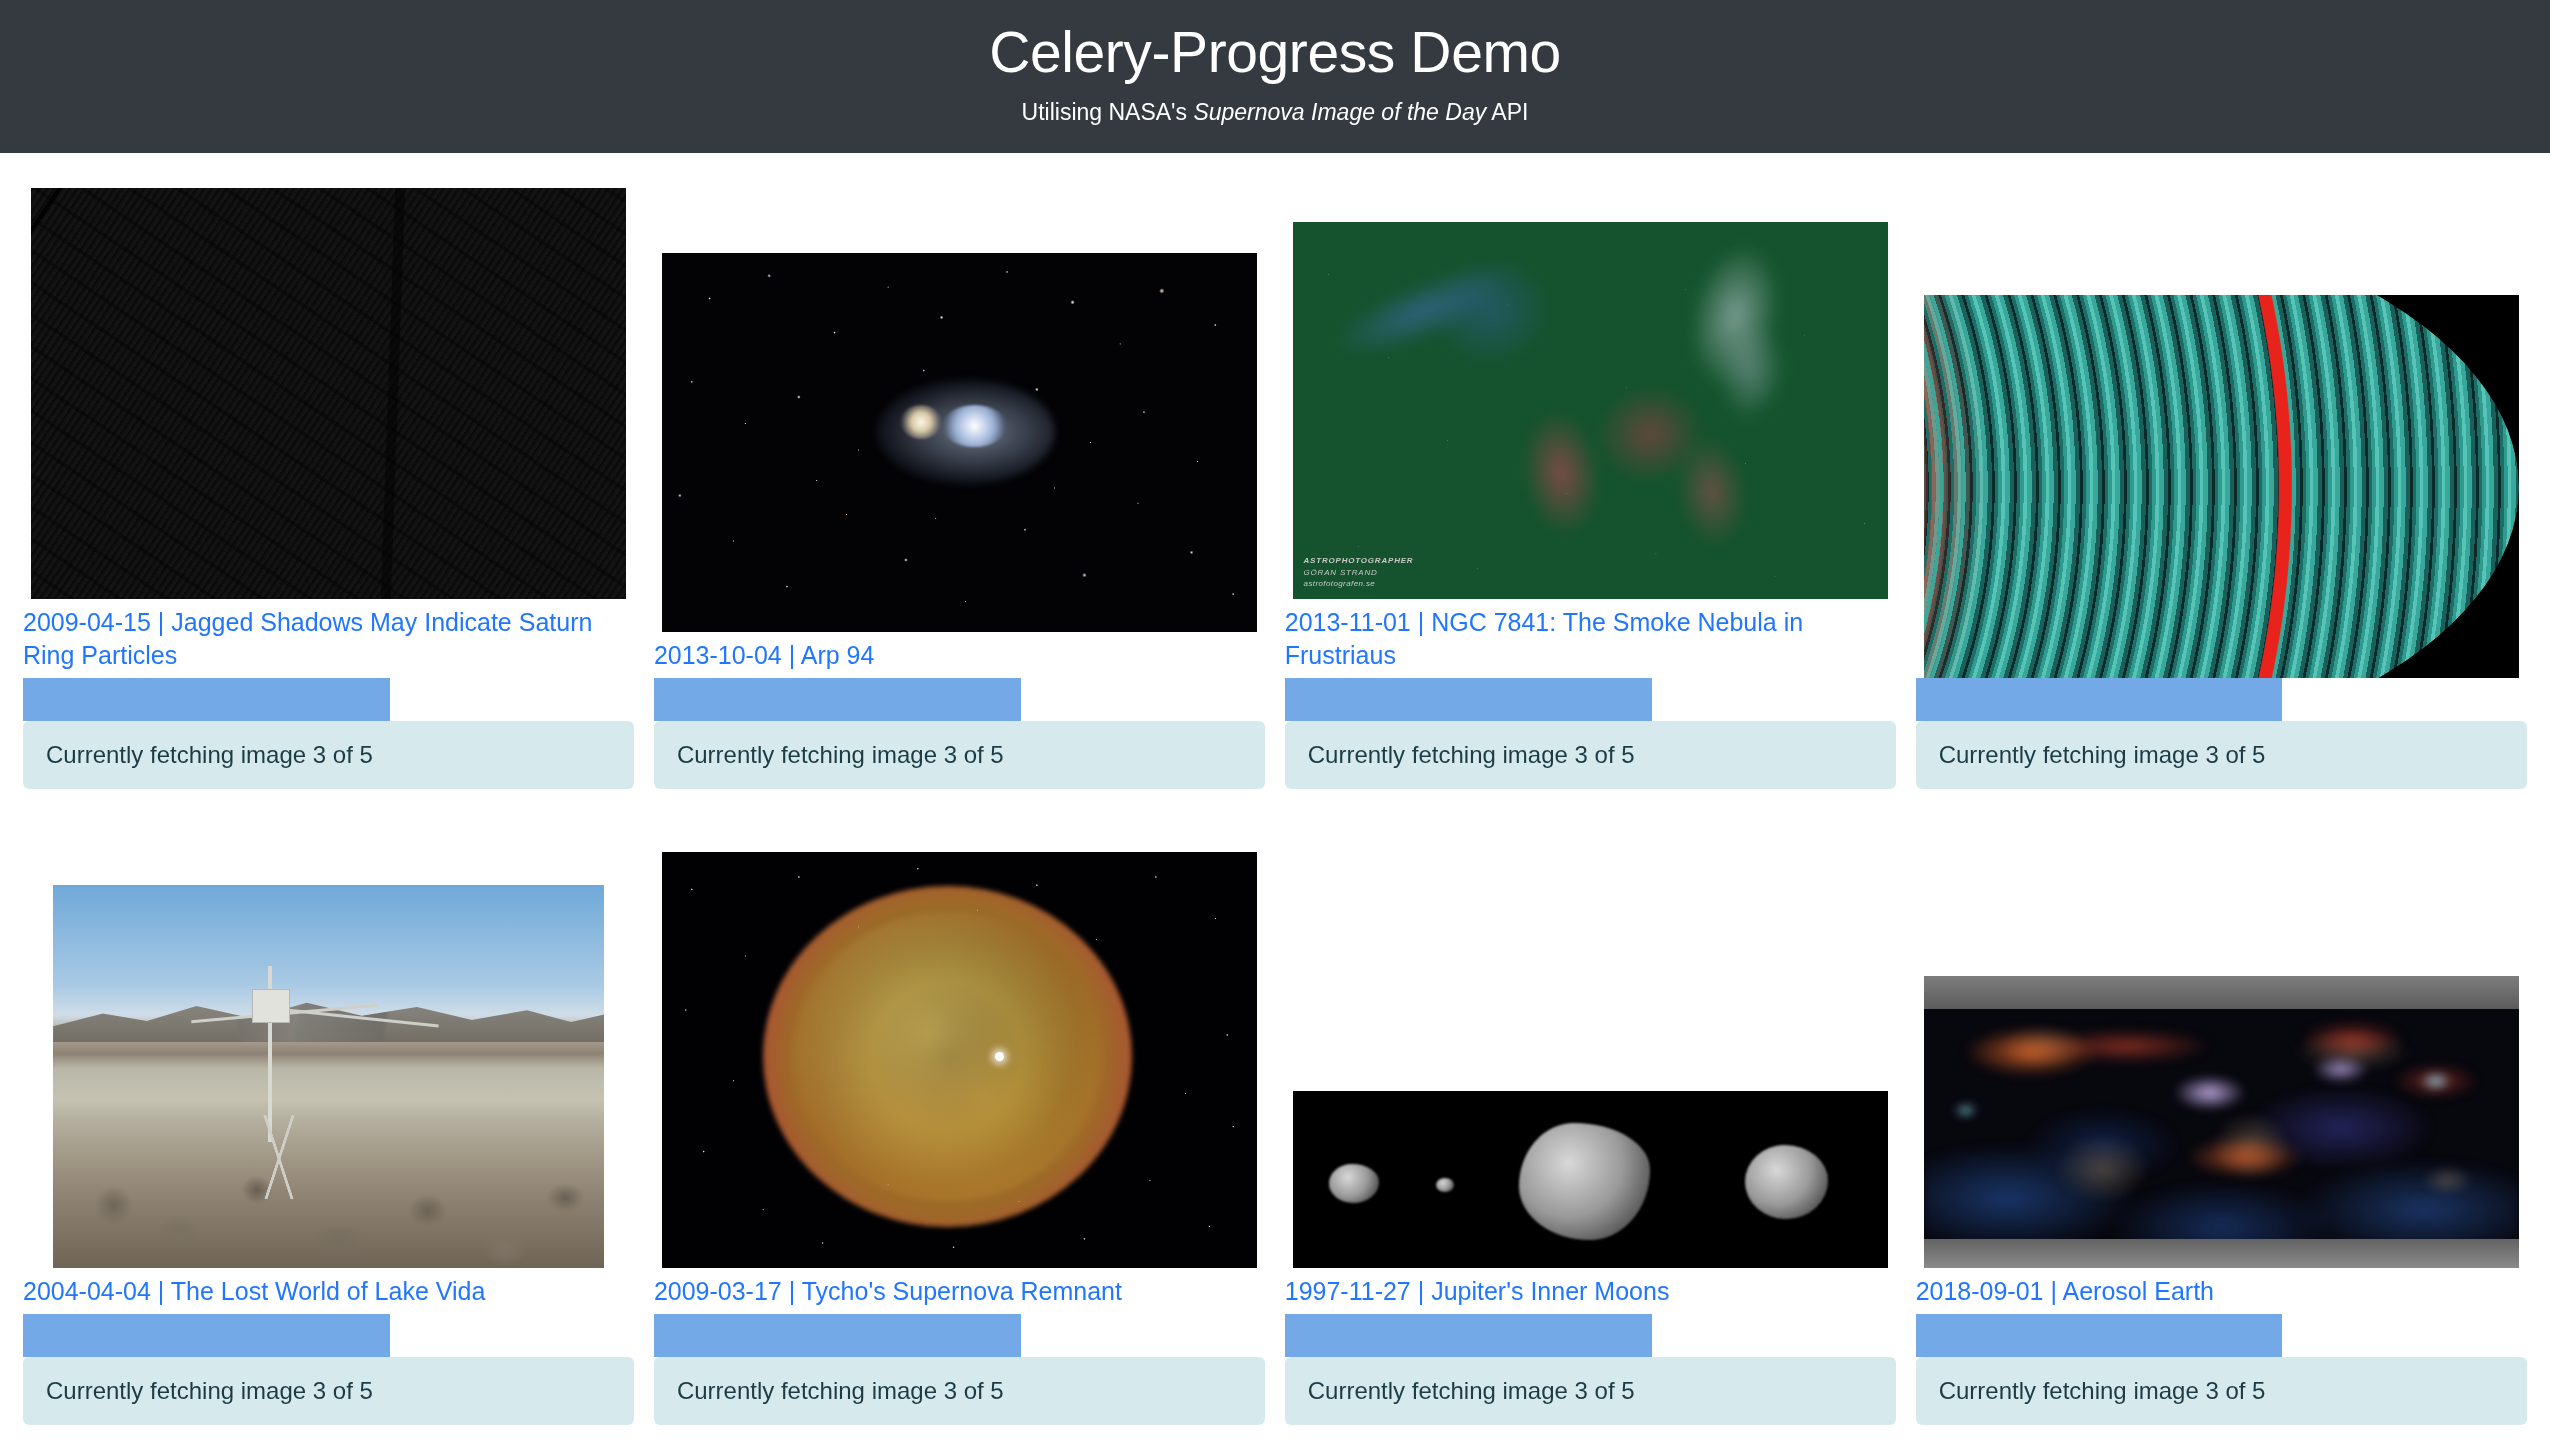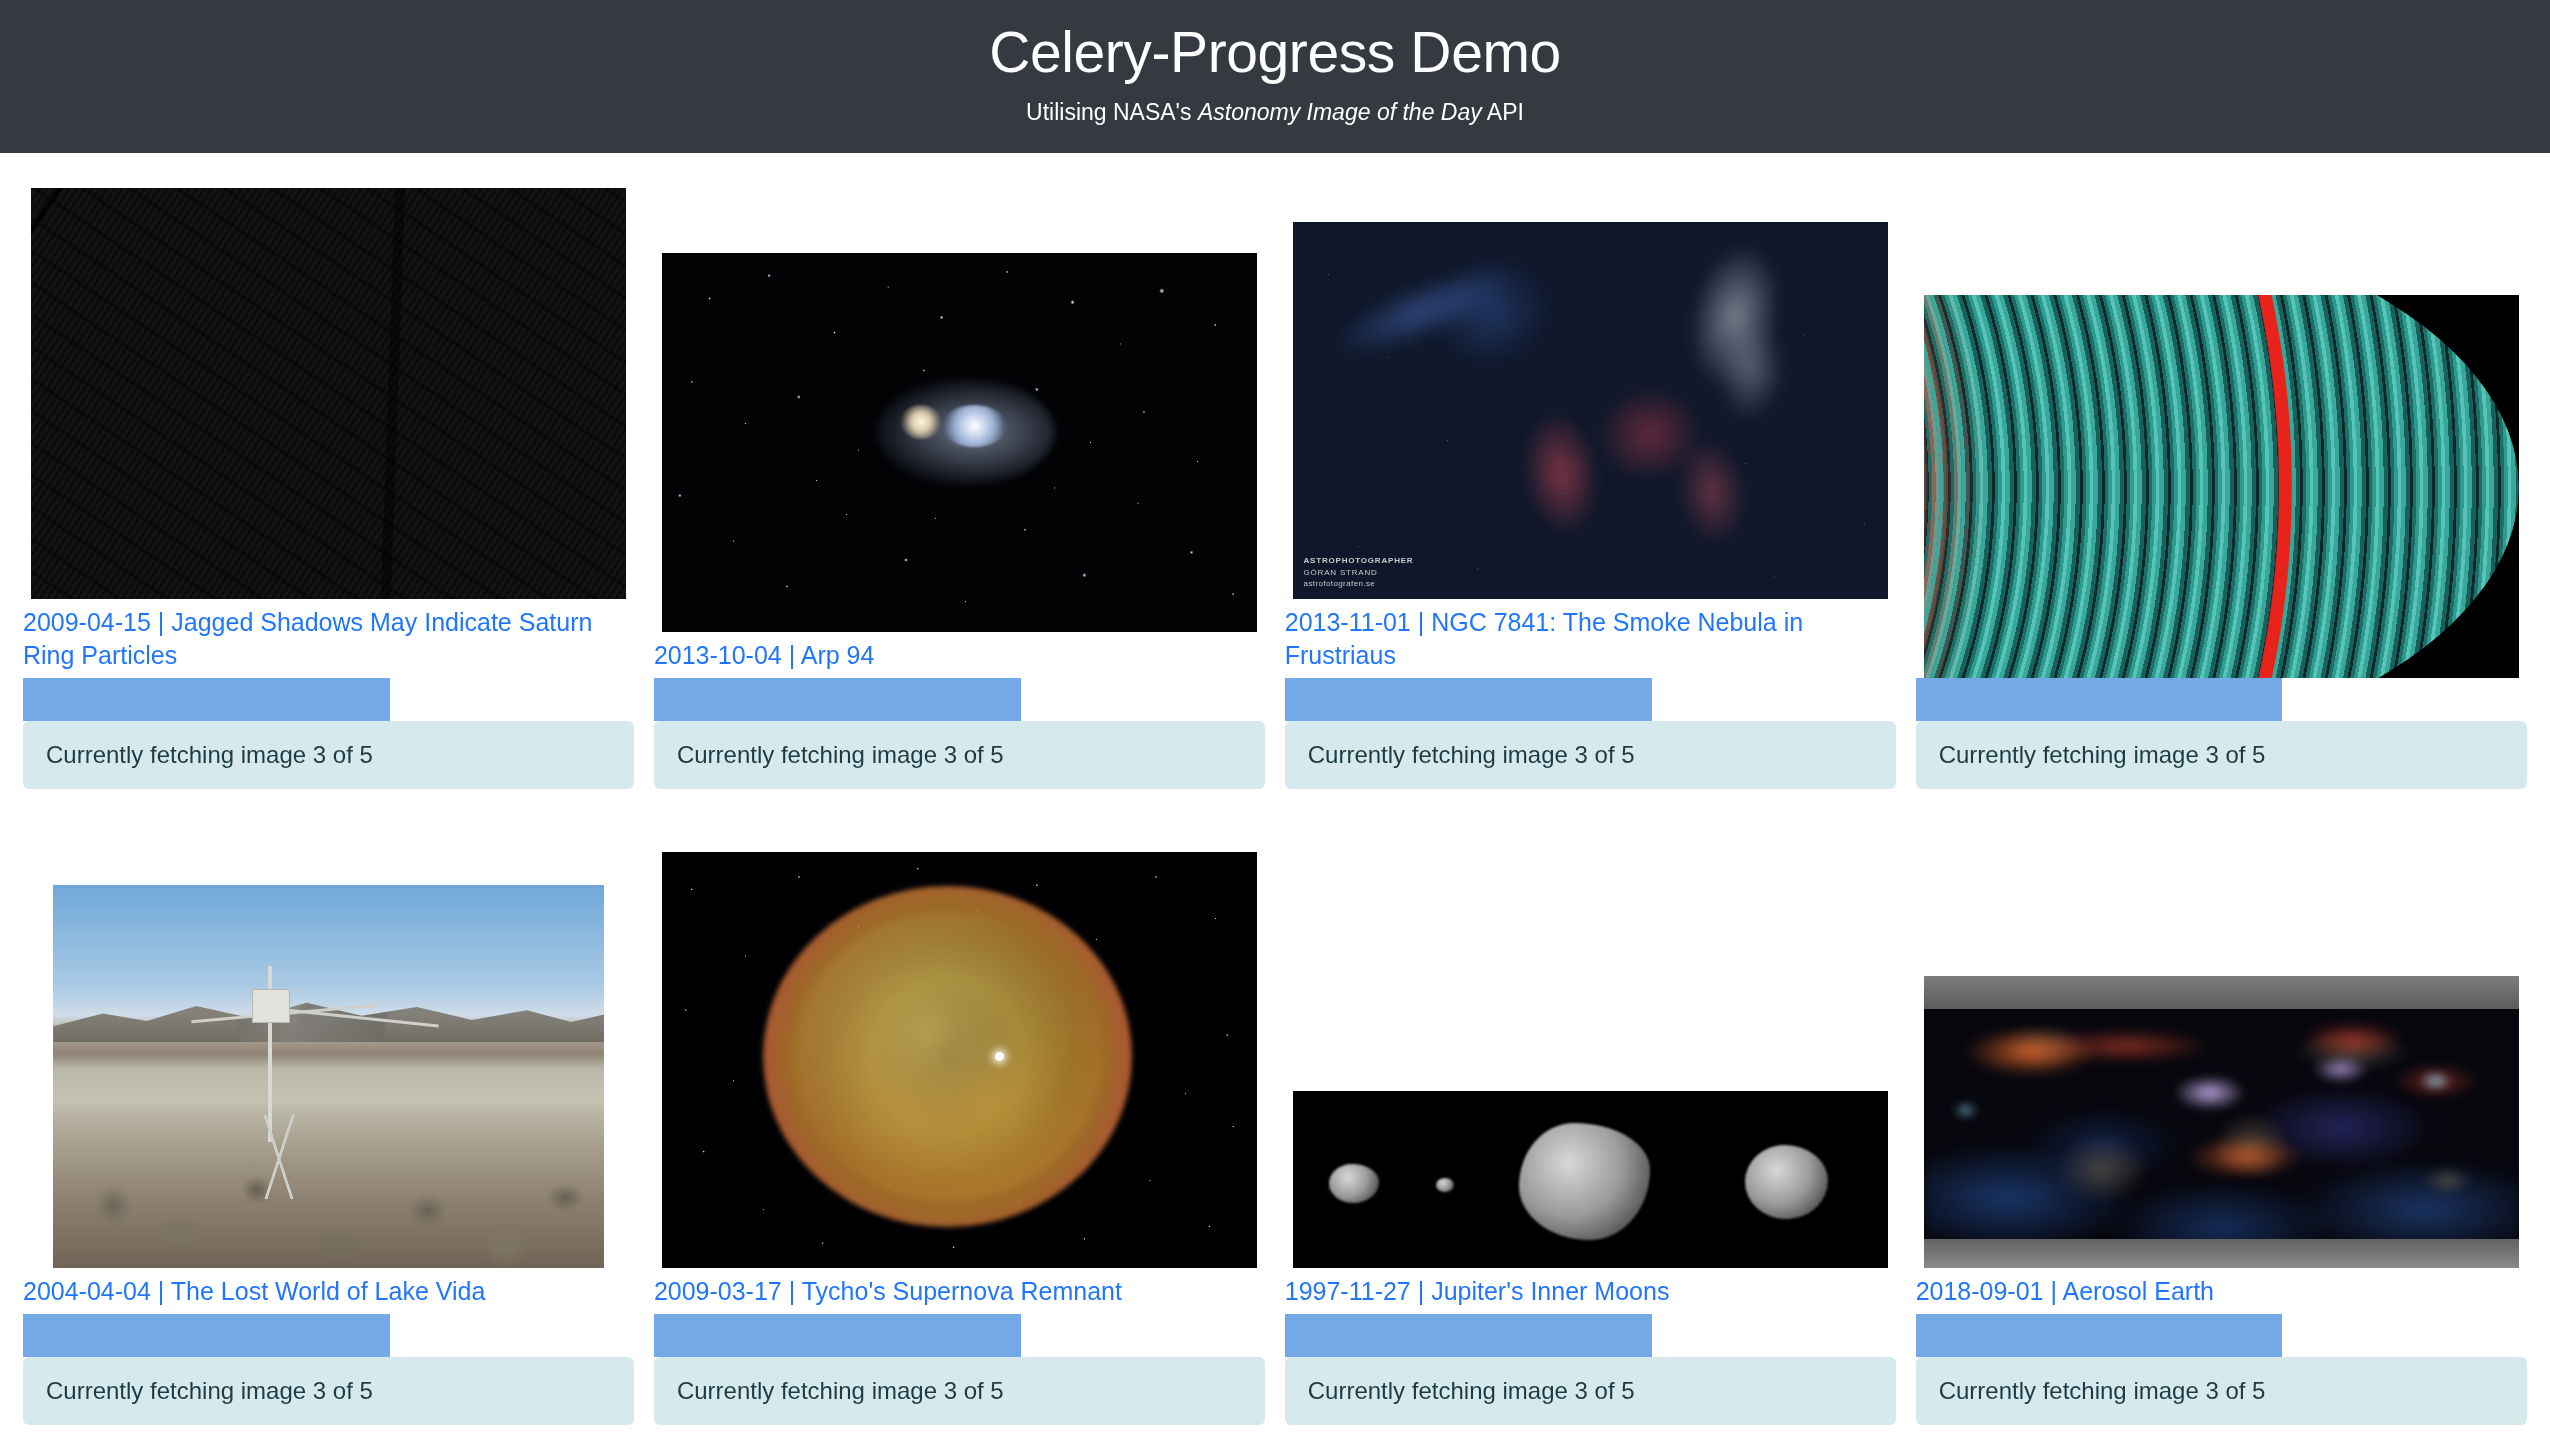--- a/index.html
+++ b/index.html
@@ -196,21 +196,21 @@
   .art-starfield .galaxy-b {
     position: absolute;
     left: 47%; top: 40%;
     width: 11%; height: 11%;
     border-radius: 50%;
     background: radial-gradient(circle, #ffffff 0%, #cdd9ef 25%, #9bb0d4 50%, rgba(110,135,180,0.25) 75%, transparent 85%);
     filter: blur(1.3px);
   }
 
   
-  .art-smoke { background: #0f172a; }
+  .art-smoke { background: #14532d; font-style: italic; }
   .art-smoke .tinystars {
     background-image:
       radial-gradient(0.7px 0.7px at 6% 14%, #9aa, transparent),
       radial-gradient(0.7px 0.7px at 16% 36%, #aab, transparent),
       radial-gradient(0.7px 0.7px at 26% 58%, #889, transparent),
       radial-gradient(0.7px 0.7px at 36% 22%, #bbc, transparent),
       radial-gradient(0.7px 0.7px at 46% 72%, #99a, transparent),
       radial-gradient(0.7px 0.7px at 56% 44%, #aab, transparent),
       radial-gradient(0.7px 0.7px at 66% 18%, #889, transparent),
       radial-gradient(0.7px 0.7px at 76% 64%, #bbc, transparent),
@@ -492,21 +492,21 @@
       radial-gradient(ellipse 14% 10% at 72% 26%, rgba(125,112,92,0.45), transparent 72%),
       radial-gradient(ellipse 6% 7% at 88% 70%, rgba(125,112,92,0.50), transparent 72%);
     filter: blur(3.5px);
   }
 </style>
 </head>
 <body>
 
 <header class="site-header">
   <h1 class="site-title">Celery-Progress Demo</h1>
-  <p class="site-subtitle"><span>Utilising NASA's </span><span class="em">Astonomy Image of the Day</span><span> API</span></p>
+  <p class="site-subtitle"><span>Utilising NASA's </span><span class="em">Supernova Image of the Day</span><span> API</span></p>
 </header>
 
 <main class="grid">
 
   <article class="card card-row1">
     <div class="thumb-wrap">
       <div class="thumb art-saturn-shadows" style="width:595px;height:411px">
         <div class="layer band-dark"></div>
         <div class="vshadow"></div>
       </div>

